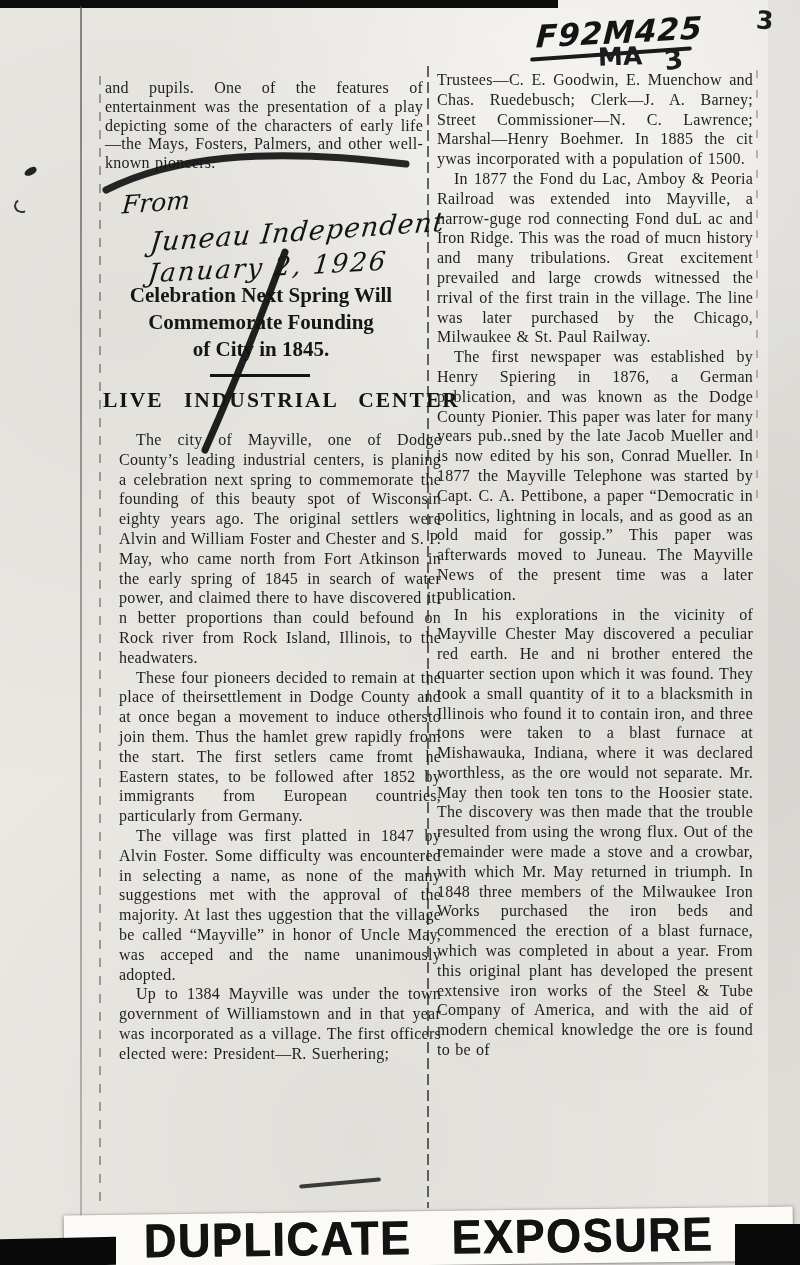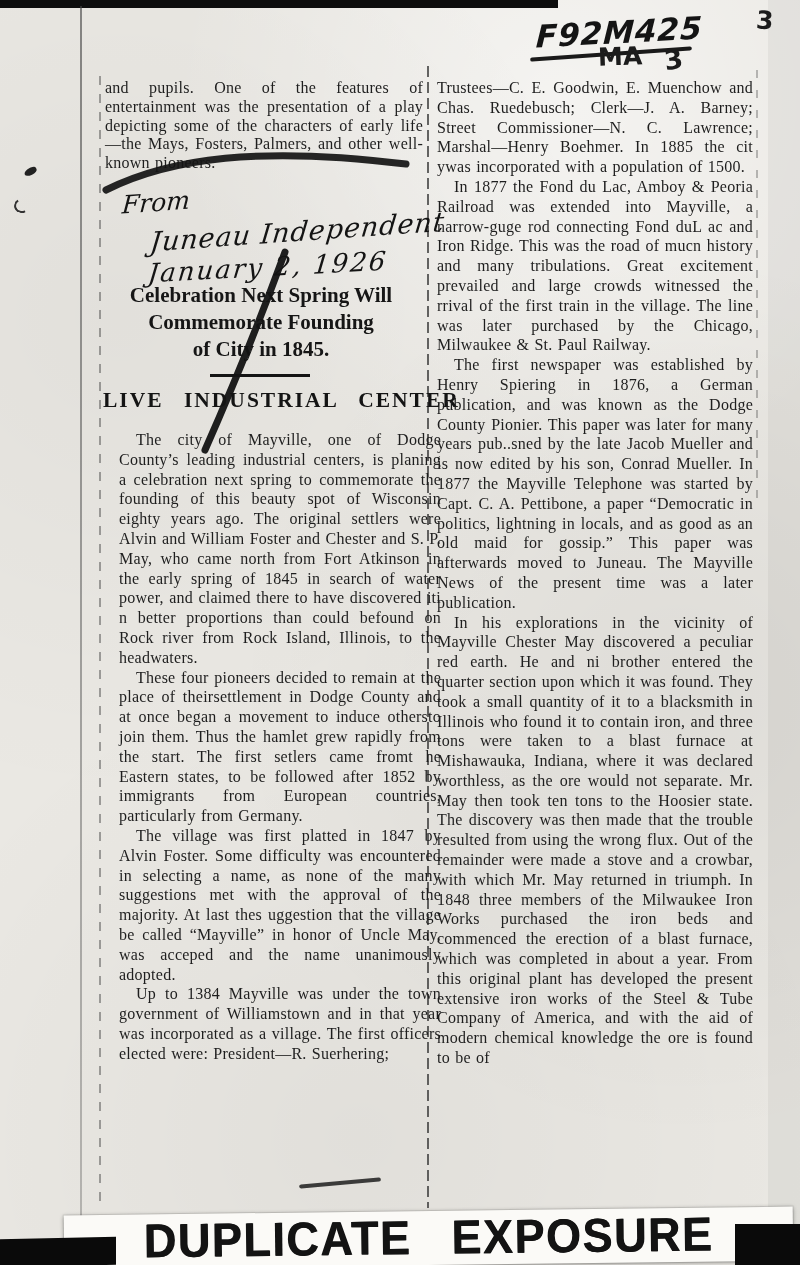--- a/index.html
+++ b/index.html
@@ -37,21 +37,21 @@
   .news{text-align:justify;letter-spacing:.25px;word-spacing:1px;color:#1e1e1e;}
   .clip-intro{left:105px;top:79px;width:318px;font-size:16px;line-height:18.8px;}
   .headline{left:100px;top:282px;width:322px;text-align:center;font-weight:bold;
     font-size:21px;line-height:27px;color:#161616;}
   .headline-rule{left:210px;top:374px;width:100px;height:3px;background:#141414;}
   .subhead{left:103px;top:388px;width:320px;font-weight:bold;font-size:21.5px;
     letter-spacing:2px;word-spacing:13px;white-space:nowrap;color:#141414;}
   .col-left{left:101px;top:430px;width:322px;font-size:16px;line-height:19.8px;margin-left:18px;}
   .col-right{left:437px;top:70px;width:316px;font-size:16px;line-height:19.8px;}
   .news p{margin:0;text-indent:17px;}
-  .news p.noindent{text-indent:0;margin-top:8px;}
+  .news p.noindent{text-indent:0;}
   
   .hand{font-family:"DejaVu Serif", serif;font-style:italic;color:#141414;}
   .hw-from{left:122px;top:188px;font-size:25px;transform:rotate(-4deg) skewX(-8deg);}
   .hw-source{left:150px;top:216px;font-size:27px;transform:rotate(-4deg) skewX(-10deg);letter-spacing:1px;}
   .hw-date{left:148px;top:252px;font-size:26px;transform:rotate(-3deg) skewX(-9deg);letter-spacing:2px;}
   .code-main{left:536px;top:14px;font-size:31px;font-weight:bold;transform:rotate(-3deg) skewX(-6deg);
     font-family:"DejaVu Sans", sans-serif;letter-spacing:1px;}
   .code-underline{left:530px;top:52px;width:162px;height:3.5px;background:#1a1a1a;transform:rotate(-4deg);border-radius:2px;}
   .code-ma{left:598px;top:42px;font-size:25px;font-weight:bold;transform:rotate(-2deg);font-family:"DejaVu Sans", sans-serif;}
   .code-3{left:664px;top:44px;font-size:27px;font-weight:bold;transform:rotate(-8deg);font-family:"DejaVu Sans", sans-serif;}

